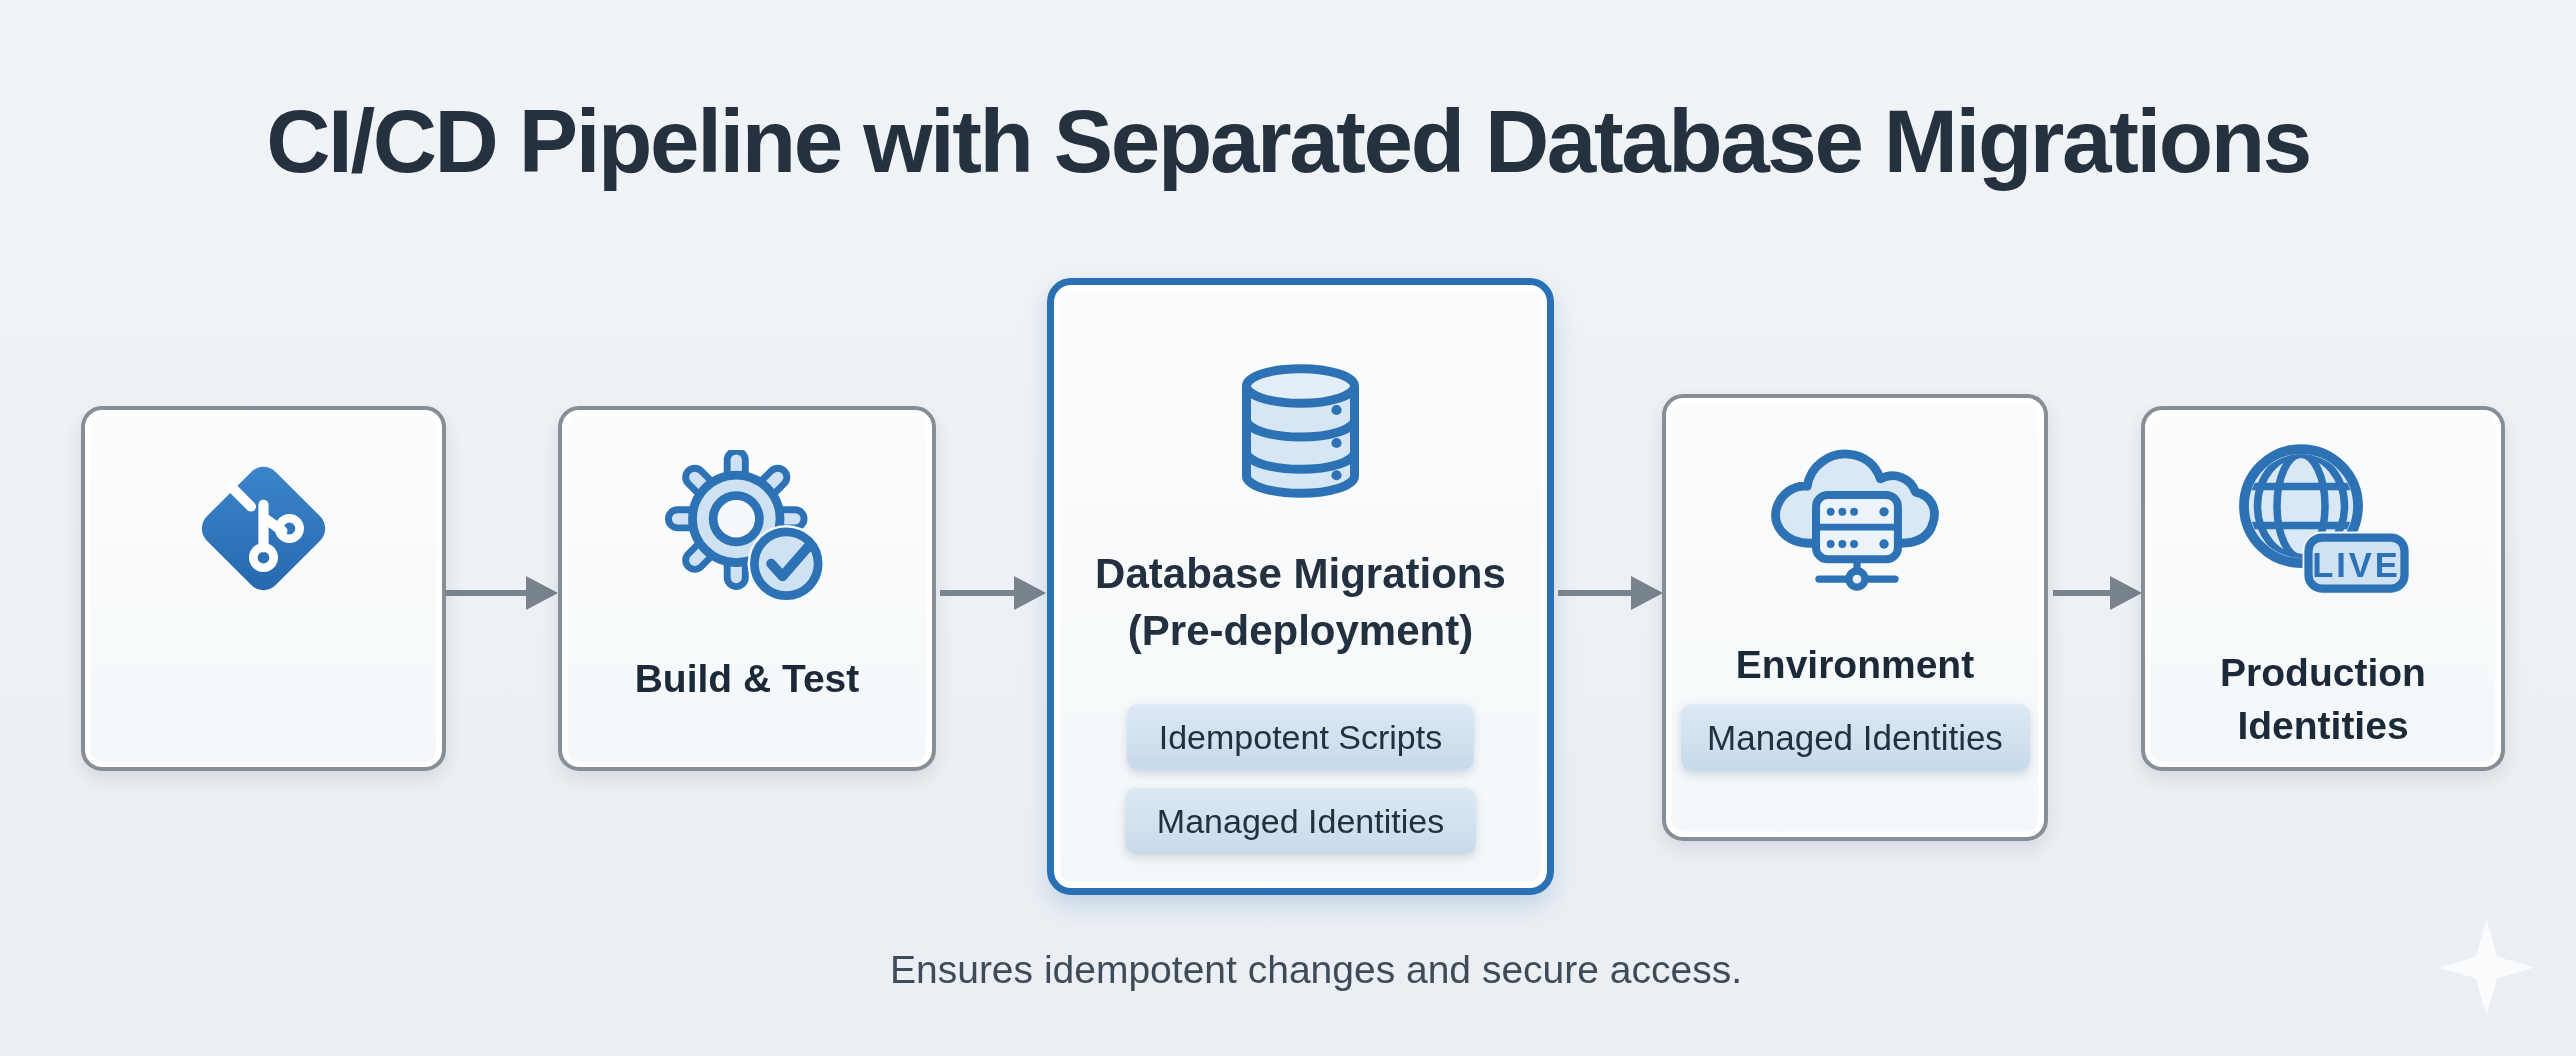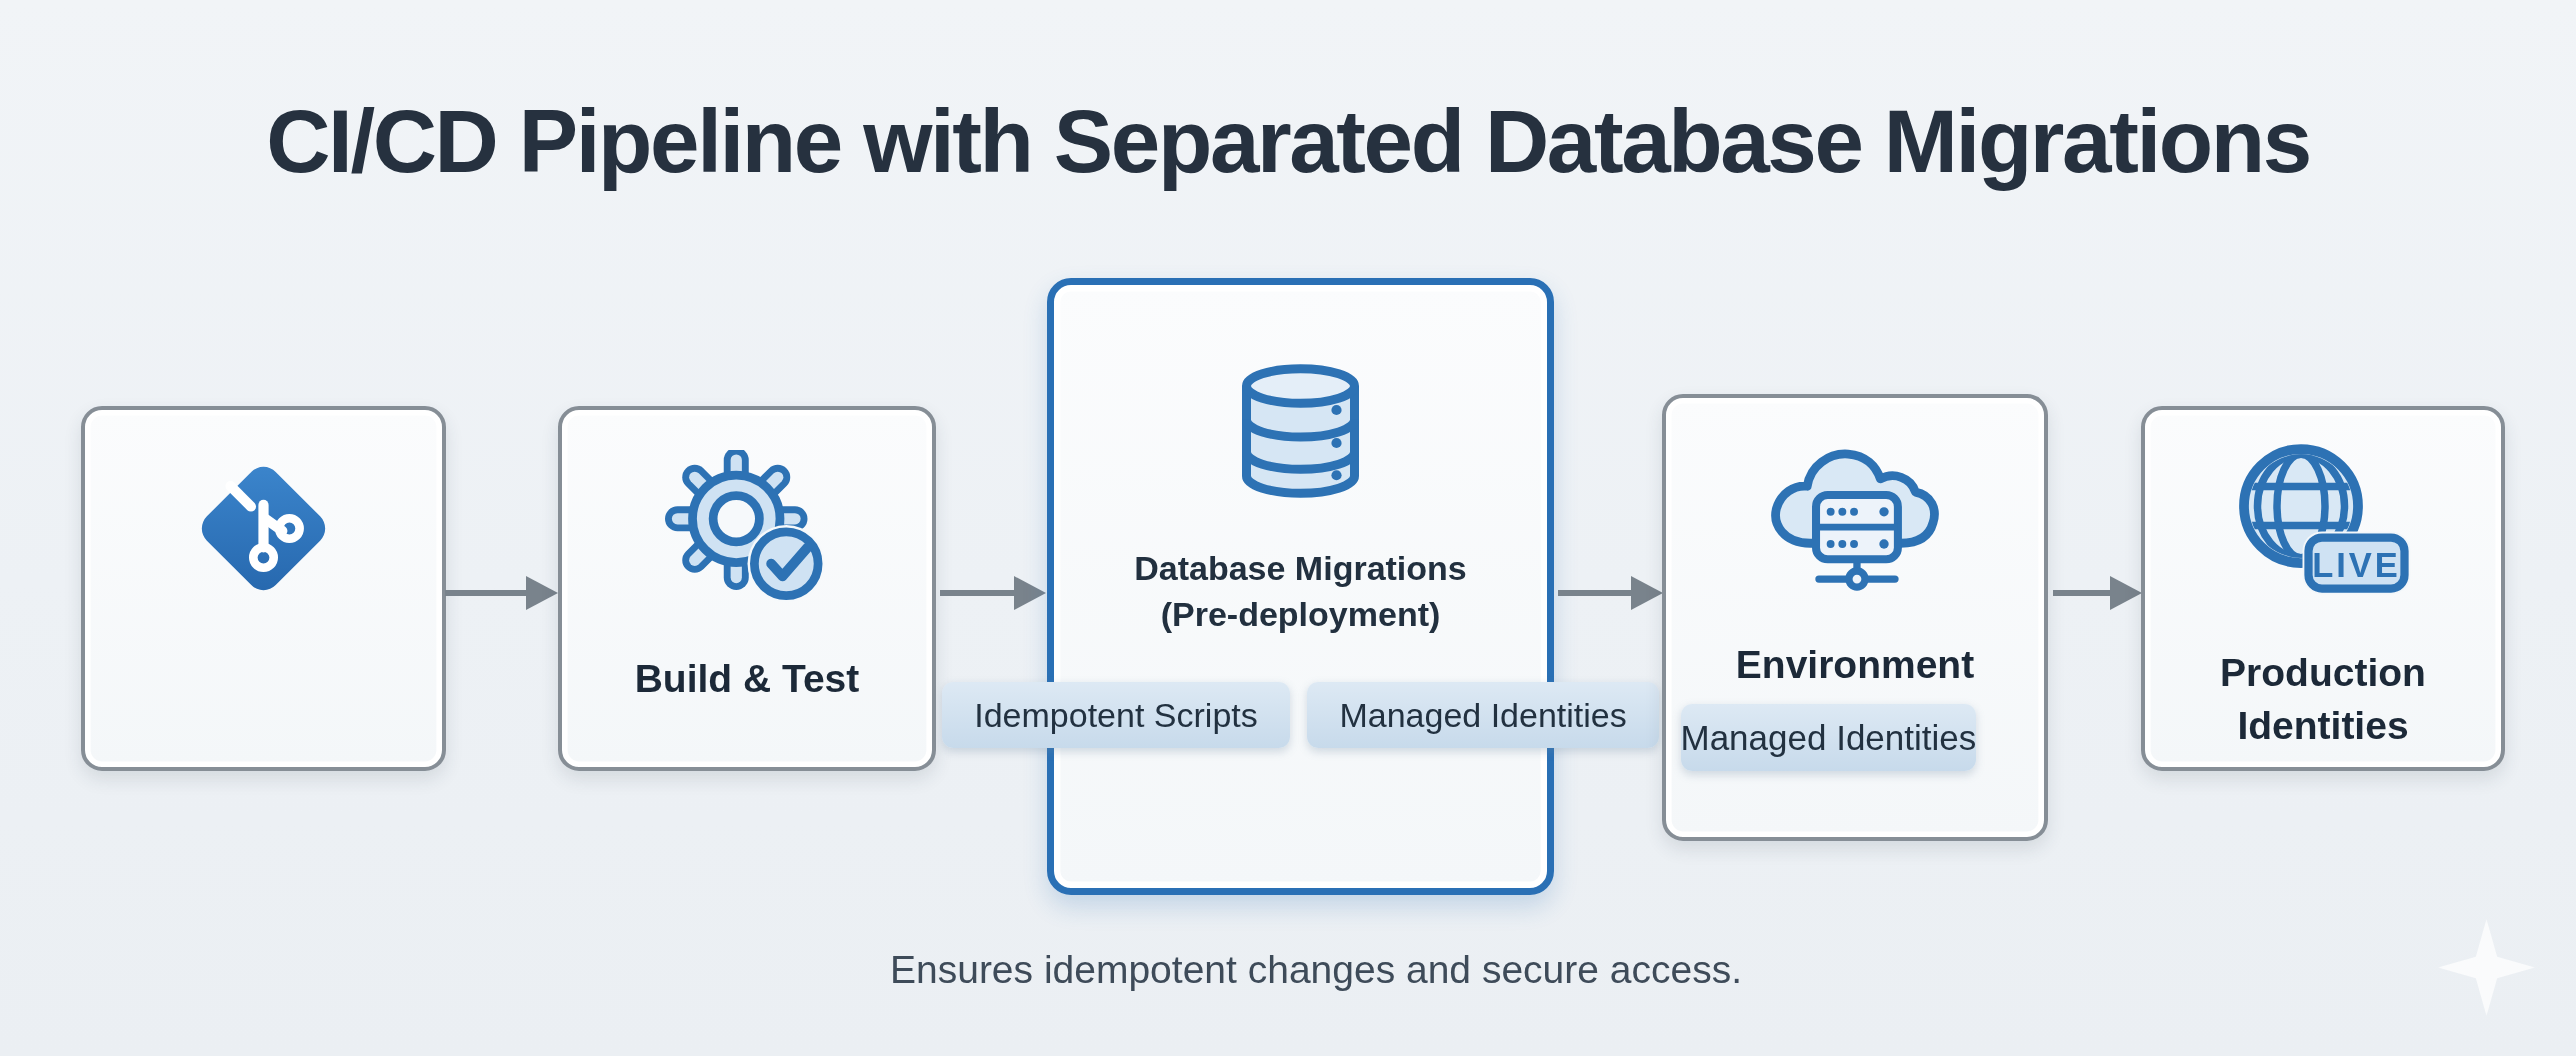--- a/index.html
+++ b/index.html
@@ -16,25 +16,25 @@
            font-size:39px;font-weight:400;color:#3e4b59;padding-left:28px;}
 
   
   .node{position:absolute;box-sizing:border-box;display:flex;flex-direction:column;align-items:center;
         background:linear-gradient(180deg,#fbfcfd 0%,#f4f7f9 100%);
         border:4px solid #868e96;border-radius:21px;
         box-shadow:0 8px 17.7px rgba(40,55,75,.12), inset 0 0 0 5.6px #ffffff;}
   .node.highlight{border:7.2px solid #2a70b5;border-radius:24px;
         box-shadow:0 11.3px 24px rgba(42,112,181,.20), inset 0 0 0 6.4px #ffffff;}
   .node .label{text-align:center;font-weight:700;color:#1c2938;font-size:39px;line-height:1.36;}
-  .node.highlight .label{font-size:34px;color:#22303f;text-align:center;}
+  .node.highlight .label{font-size:42px;color:#22303f;text-align:center;}
   .icon-wrap{display:block;line-height:0;text-align:right;}
 
   
-  .badges{display:flex;flex-direction:row;align-items:center;gap:17.7px;}
+  .badges{display:flex;flex-direction:column;align-items:center;gap:17.7px;}
   .badge{background:linear-gradient(180deg,#dde9f4 0%,#c7daeb 100%);
          color:#223140;font-size:34px;font-weight:500;line-height:1;
          padding:16px 32px;border-radius:11.3px;white-space:nowrap;
          box-shadow:0 3.2px 8px rgba(110,135,160,.28);}
   .badge.wide{align-self:stretch;margin:0 14.5px;text-align:center;font-size:35px;padding:16px 0;}
 
   
   #node-source{left:81px;top:406px;width:365px;height:365px;}
   #node-source .icon-wrap{margin-top:40px;}
   #node-source .label{margin-top:35px;}

